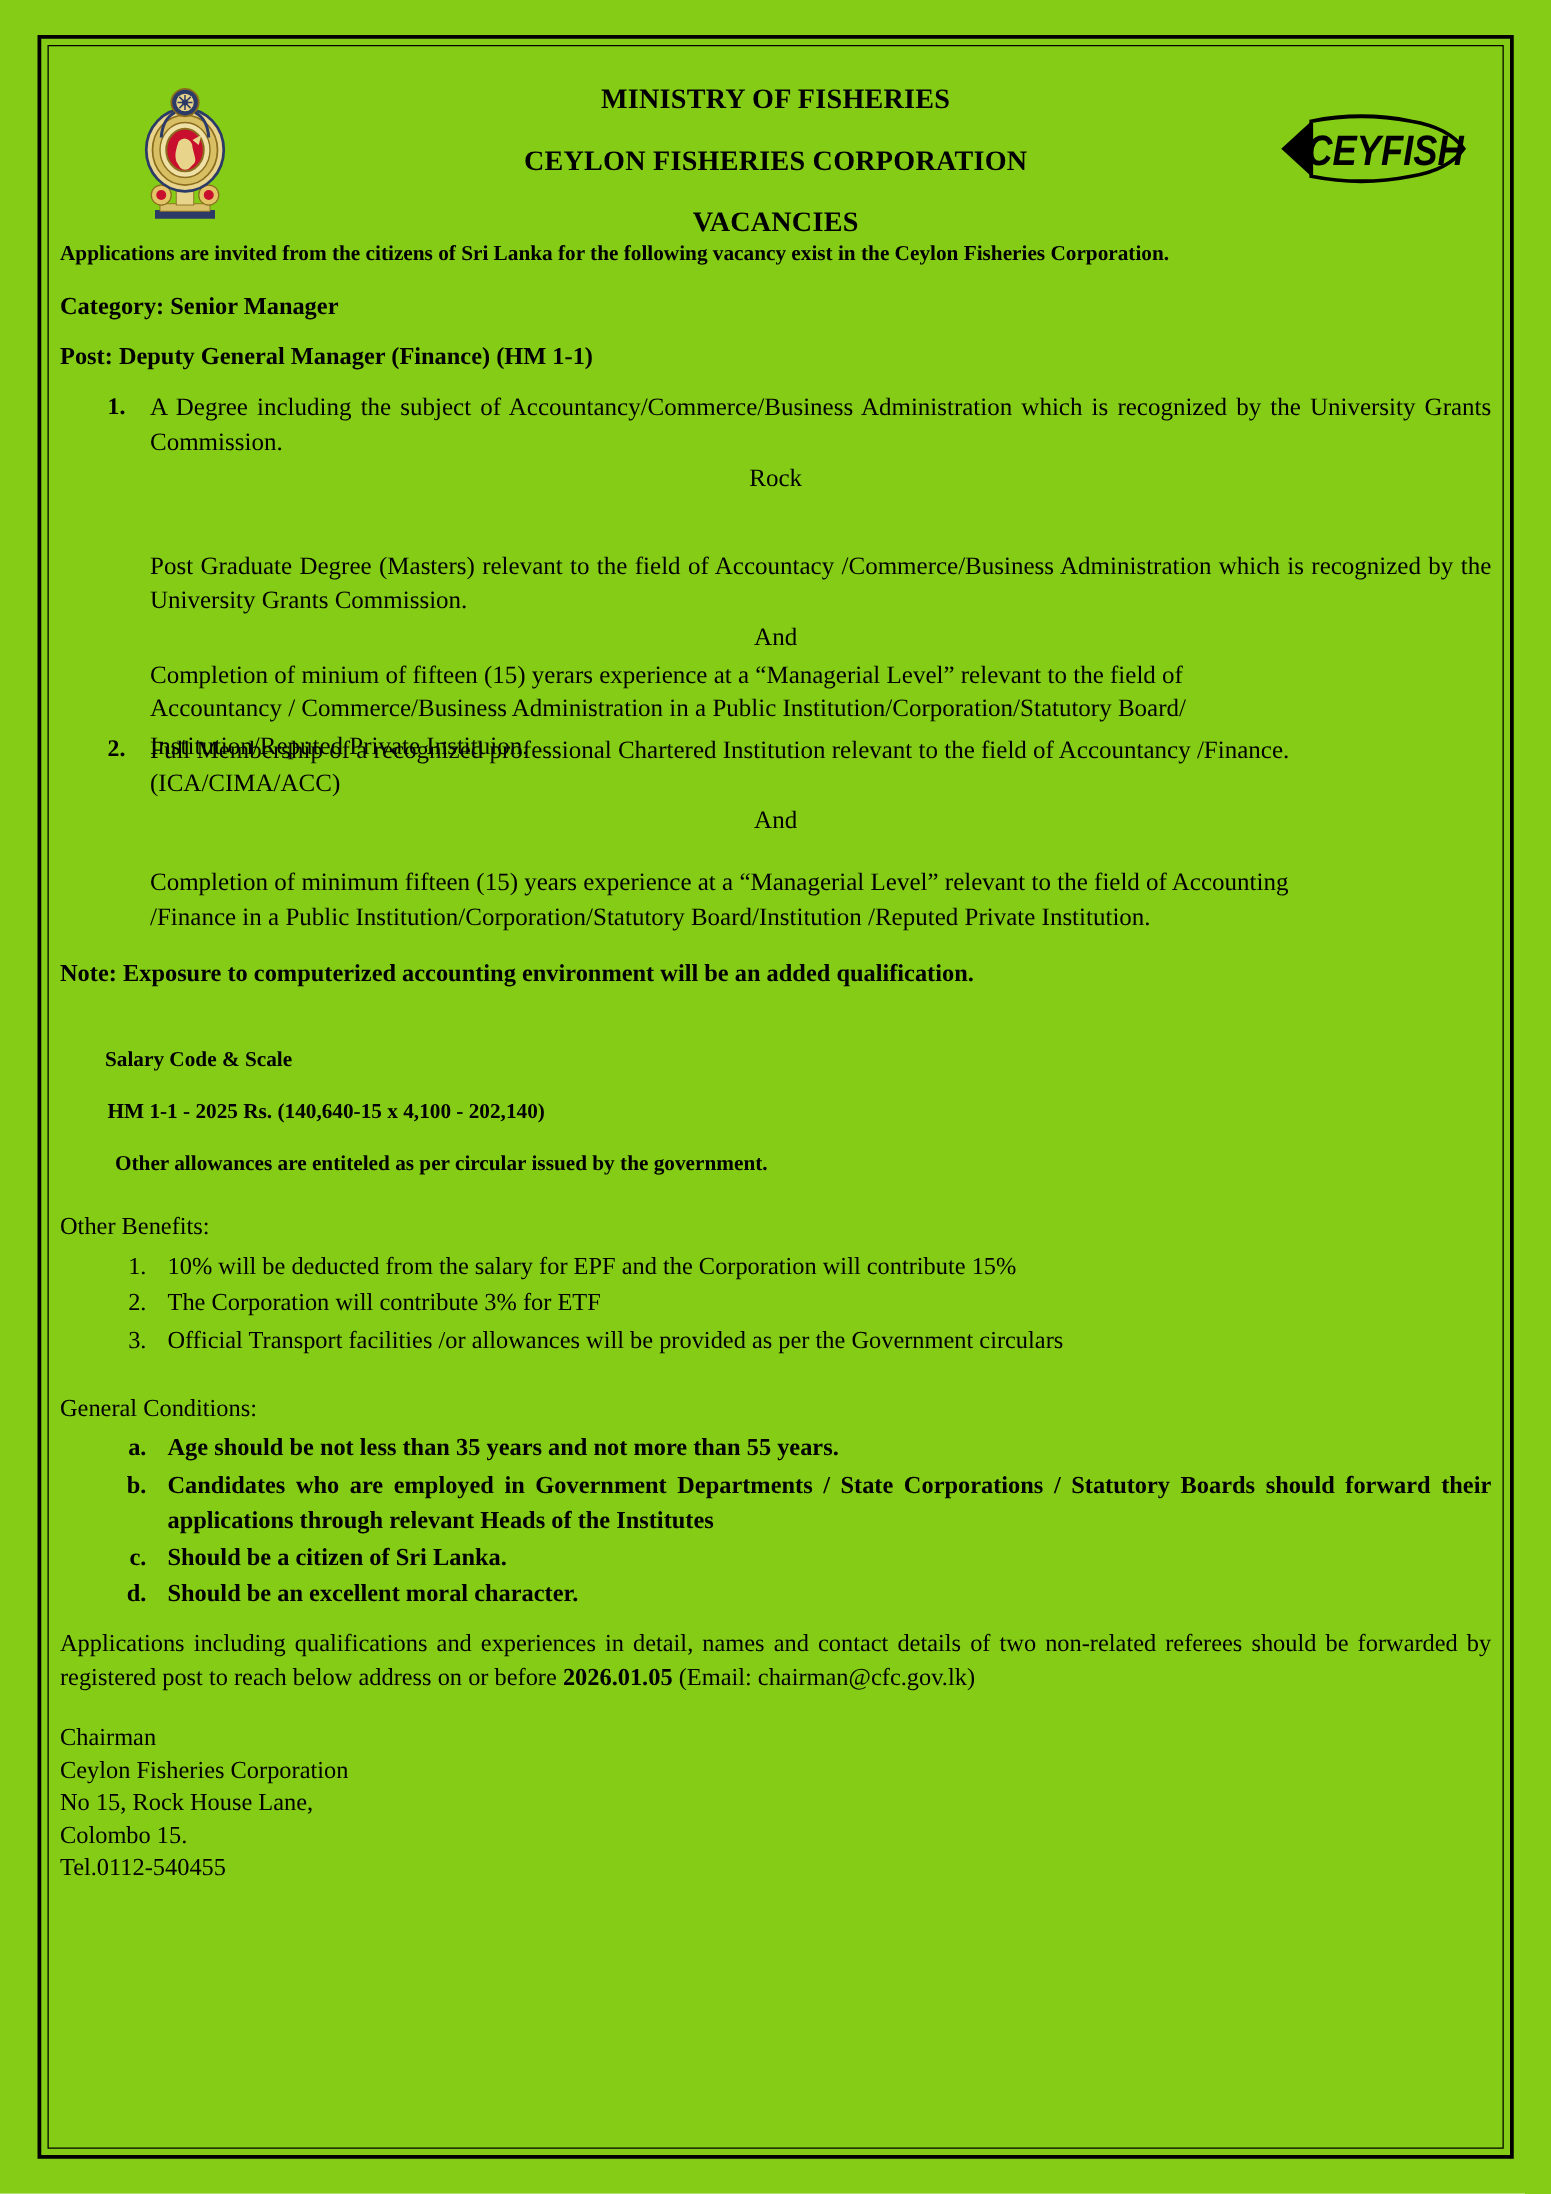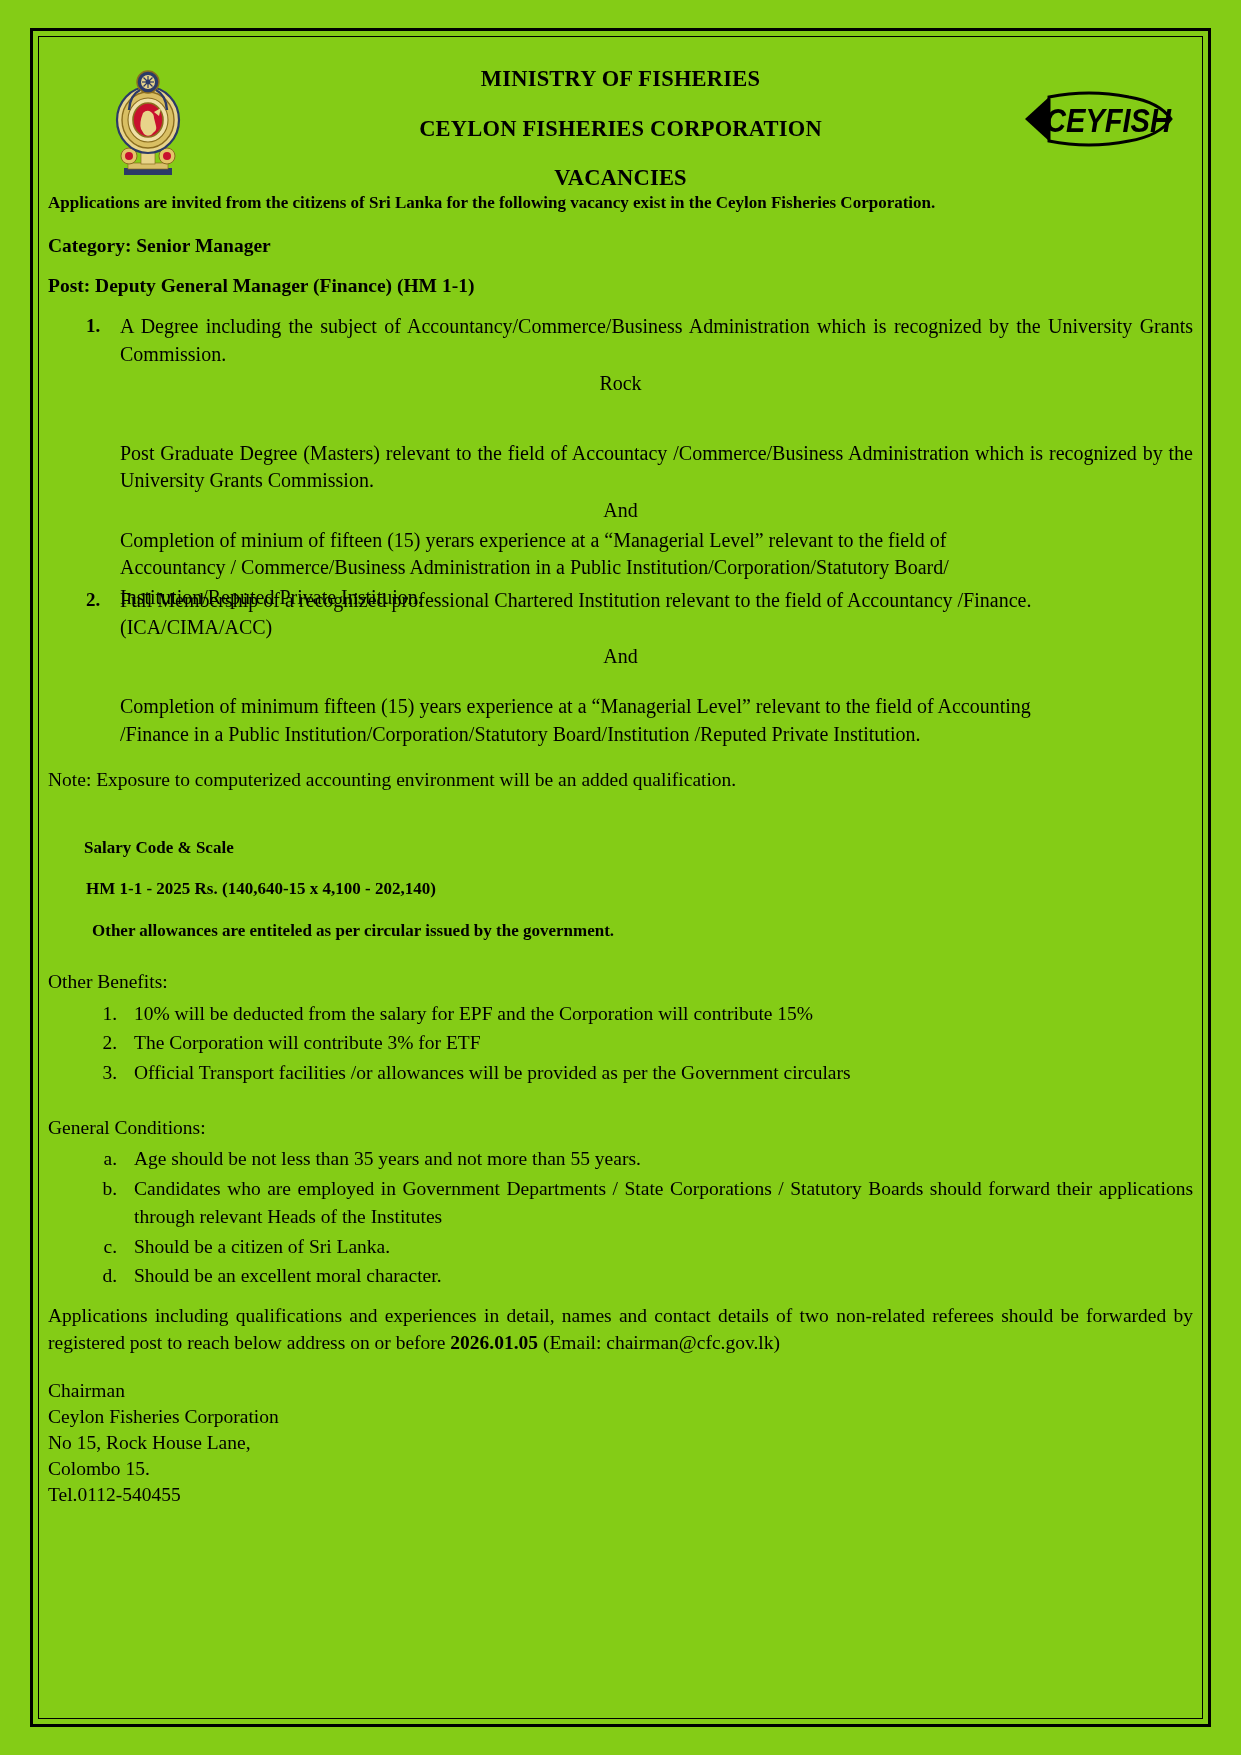--- a/index.html
+++ b/index.html
@@ -149,21 +149,21 @@
     position: absolute;
     left: 0;
     top: 3px;
     right: 0;
     font-size: 20px;
   }
   .overlap-b .qual-num { left: 38px; top: 0; }
   .overlap-b .ob-text { padding-left: 72px; }
 
   .note {
-    font-weight: normal;
+    font-weight: bold;
     font-size: 19.5px;
     margin: 18px 0 0 0;
   }
 
   .salary-block {
     margin-top: 44px;
     font-weight: bold;
     font-size: 17px;
     line-height: 1.2;
   }
@@ -175,21 +175,21 @@
     font-size: 19.5px;
     margin: 27px 0 4px 0;
   }
   ol.benefits, ol.conditions {
     margin: 0 0 0 0;
     padding-left: 74px;
     font-size: 19.5px;
     line-height: 1.42;
   }
   ol.benefits { list-style: decimal; }
-  ol.conditions { list-style: lower-alpha; }
+  ol.conditions { list-style: lower-alpha; font-weight: bold; }
   ol.benefits li, ol.conditions li {
     padding-left: 12px;
     margin-bottom: 2px;
   }
   ol.conditions li { text-align: justify; text-align-last: left; }
 
   .closing {
     font-size: 19.5px;
     line-height: 1.4;
     text-align: justify;

